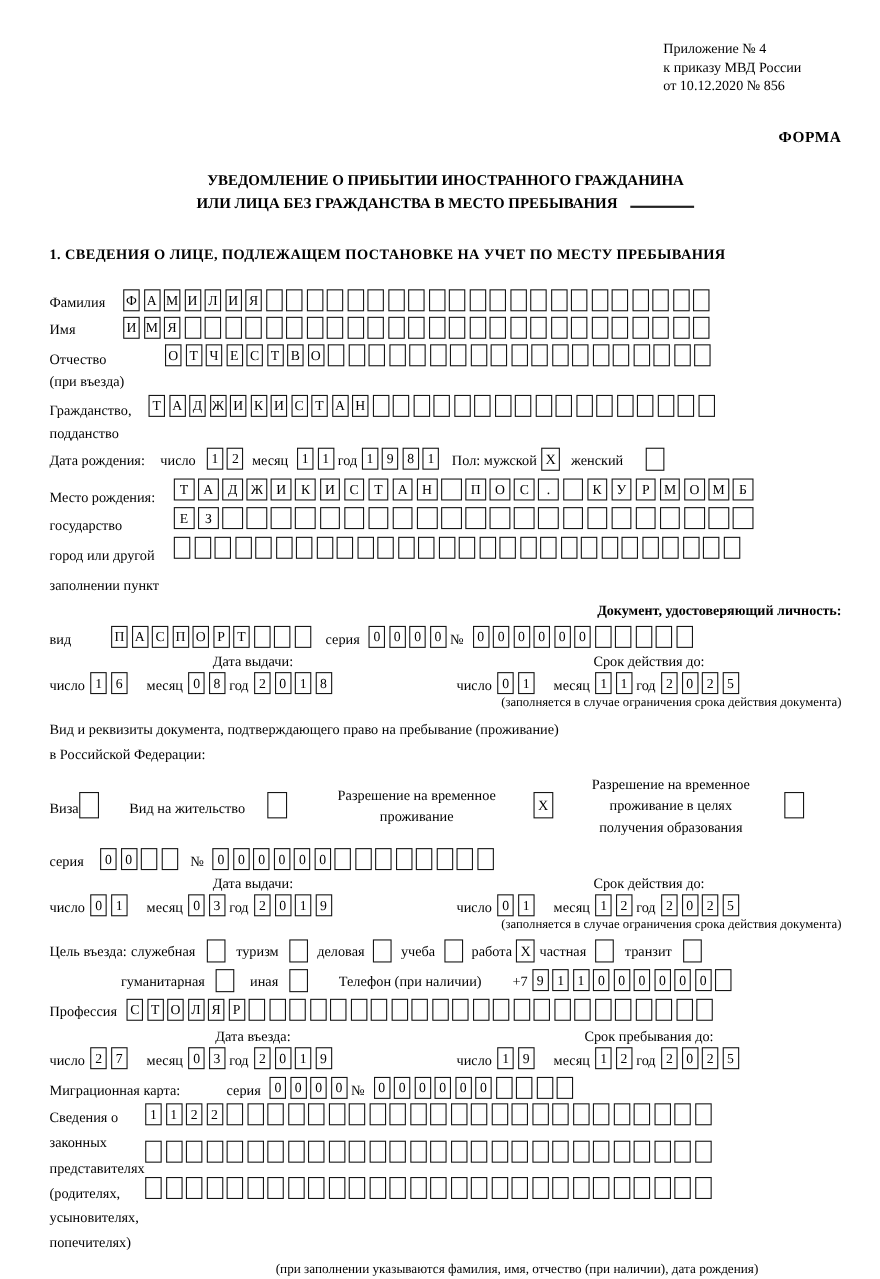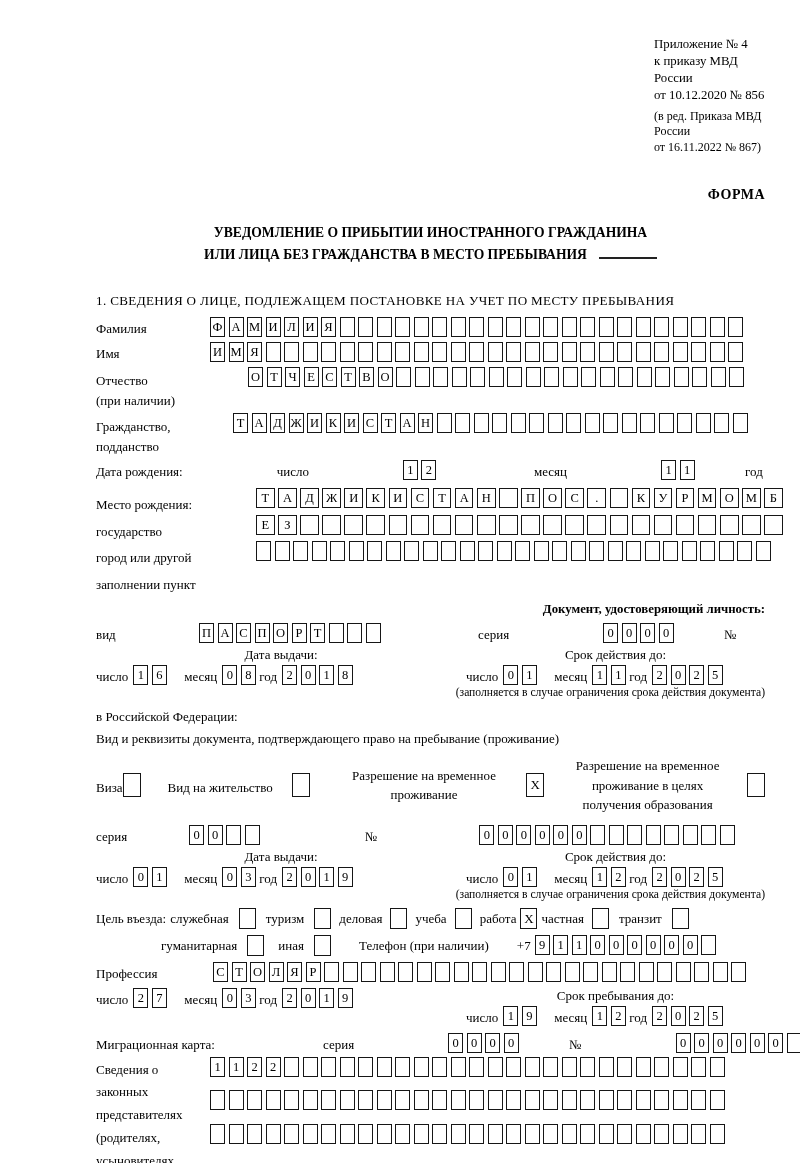--- a/index.html
+++ b/index.html
@@ -2,34 +2,34 @@
 <html lang="ru"><head>
 <meta charset="utf-8">
 <style>
   * { box-sizing: border-box; margin: 0; padding: 0; }
   html, body { background: #ffffff; }
   body {
     width: 800px; height: 1163px;
     font-family: "Liberation Serif", "DejaVu Serif", serif;
     font-size: 13px; color: #000; overflow: hidden;
   }
-  .page { width: 800px; height: 1163px; padding: 36px 35px 0 96px; position: relative; }
+  .page { width: 800px; height: 1163px; padding: 36px 35px 0 45px; position: relative; }
 
   
   .annex { margin-left: 558px; line-height: 1.32; font-size: 12.8px; }
   .annex .ed { margin-top: 5px; font-size: 12px; }
   .form-word { text-align: right; font-weight: bold; font-size: 14px; letter-spacing: .5px; margin-top: 31px; }
 
   .title { text-align: center; font-weight: bold; font-size: 13.6px; line-height: 1.6; margin-top: 19px; }
   .blank-line { display: inline-block; width: 58px; border-bottom: 2px solid #222; margin-left: 12px; }
 
-  .sec1 { font-weight: normal; font-size: 13.1px; letter-spacing: .35px; margin-top: 27px; margin-bottom: 8px; white-space: nowrap; }
-
-  
-  .frow { display: flex; align-items: flex-start; margin-bottom: 5px; gap: 47px; }
+  .sec1 { font-weight: bold; font-size: 13.1px; letter-spacing: .35px; margin-top: 27px; margin-bottom: 24px; white-space: nowrap; }
+
+  
+  .frow { display: flex; align-items: flex-start; margin-bottom: 5px; }
   .lbl { flex-shrink: 0; padding-top: 4px; }
   .lbl2 { line-height: 1.55; }
 
   
   .cells { display: inline-block; white-space: nowrap; font-size: 0; flex-shrink: 0; }
   .cell {
     display: inline-block; width: 15px; height: 20px;
     border: 1.6px solid #161616; margin-right: 3.5px;
     text-align: center; line-height: 18px; font-size: 12.5px;
     vertical-align: top; background: #fff;
@@ -58,38 +58,34 @@
   .intro { line-height: 1.75; margin-top: 2px; }
 
   .opt-row { display: flex; align-items: center; margin-top: 5px; margin-bottom: 10px; }
   .opt-center { text-align: center; line-height: 1.5; }
 
   .purpose-line { display: flex; align-items: flex-start; margin-bottom: 6px; }
   .purpose-line .lbl { padding-top: 3px; }
   .gap4 { width: 4px; } .gap8 { width: 8px; } .gap10 { width: 10px; } .gap14 { width: 14px; }
   .gap20 { width: 20px; } .gap28 { width: 28px; }
 
-  .reps { display: flex; align-items: flex-start; margin-top: 4px; gap: 27px; }
+  .reps { display: flex; align-items: flex-start; margin-top: 4px; }
   .reps .labels { width: 87px; flex-shrink: 0; line-height: 1.75; padding-top: 2px; }
   .reps .rows .cells { display: block; margin-bottom: 13.5px; }
   .reps-note { font-size: 12px; text-align: center; margin: 4px 0 0 130px; }
 </style>
 </head>
 <body>
 
 <div class="page">
 
   <div class="annex">
     <div>Приложение № 4</div>
     <div>к приказу МВД России</div>
     <div>от 10.12.2020 № 856</div>
-    <div class="ed">
-      <div>(в ред. Приказа МВД России</div>
-      <div>от 16.11.2022 № 867)</div>
-    </div>
   </div>
 
   <div class="form-word">ФОРМА</div>
 
   <div class="title">
     <div>УВЕДОМЛЕНИЕ О ПРИБЫТИИ ИНОСТРАННОГО ГРАЖДАНИНА</div>
     <div><span>ИЛИ ЛИЦА БЕЗ ГРАЖДАНСТВА В МЕСТО ПРЕБЫВАНИЯ</span><span class="blank-line"></span></div>
   </div>
 
   <div class="sec1">1. СВЕДЕНИЯ О ЛИЦЕ, ПОДЛЕЖАЩЕМ ПОСТАНОВКЕ НА УЧЕТ ПО МЕСТУ ПРЕБЫВАНИЯ</div>
@@ -100,21 +96,21 @@
   </div>
 
   <div class="frow">
     <div class="lbl" style="width:67px">Имя</div>
     <div class="cells"><span class="cell">И</span><span class="cell">М</span><span class="cell">Я</span><span class="cell"></span><span class="cell"></span><span class="cell"></span><span class="cell"></span><span class="cell"></span><span class="cell"></span><span class="cell"></span><span class="cell"></span><span class="cell"></span><span class="cell"></span><span class="cell"></span><span class="cell"></span><span class="cell"></span><span class="cell"></span><span class="cell"></span><span class="cell"></span><span class="cell"></span><span class="cell"></span><span class="cell"></span><span class="cell"></span><span class="cell"></span><span class="cell"></span><span class="cell"></span><span class="cell"></span><span class="cell"></span><span class="cell"></span></div>
   </div>
 
   <div class="frow" style="margin-bottom:2px">
     <div class="lbl lbl2" style="width:105px">
       <div>Отчество</div>
-      <div>(при наличии)</div>
+      <div>(при въезда)</div>
     </div>
     <div class="cells"><span class="cell">О</span><span class="cell">Т</span><span class="cell">Ч</span><span class="cell">Е</span><span class="cell">С</span><span class="cell">Т</span><span class="cell">В</span><span class="cell">О</span><span class="cell"></span><span class="cell"></span><span class="cell"></span><span class="cell"></span><span class="cell"></span><span class="cell"></span><span class="cell"></span><span class="cell"></span><span class="cell"></span><span class="cell"></span><span class="cell"></span><span class="cell"></span><span class="cell"></span><span class="cell"></span><span class="cell"></span><span class="cell"></span><span class="cell"></span><span class="cell"></span><span class="cell"></span></div>
   </div>
 
   <div class="frow" style="margin-bottom:3px">
     <div class="lbl lbl2" style="width:90px">
       <div>Гражданство,</div>
       <div>подданство</div>
     </div>
     <div class="cells"><span class="cell">Т</span><span class="cell">А</span><span class="cell">Д</span><span class="cell">Ж</span><span class="cell">И</span><span class="cell">К</span><span class="cell">И</span><span class="cell">С</span><span class="cell">Т</span><span class="cell">А</span><span class="cell">Н</span><span class="cell"></span><span class="cell"></span><span class="cell"></span><span class="cell"></span><span class="cell"></span><span class="cell"></span><span class="cell"></span><span class="cell"></span><span class="cell"></span><span class="cell"></span><span class="cell"></span><span class="cell"></span><span class="cell"></span><span class="cell"></span><span class="cell"></span><span class="cell"></span><span class="cell"></span></div>
@@ -193,22 +189,22 @@
         <span class="lbl">месяц</span>
         <span class="cells"><span class="cell">1</span><span class="cell">1</span></span>
         <span class="lbl">год</span>
         <span class="cells"><span class="cell">2</span><span class="cell">0</span><span class="cell">2</span><span class="cell">5</span></span>
       </div>
     </div>
   </div>
   <div class="note">(заполняется в случае ограничения срока действия документа)</div>
 
   <div class="intro">
+    <div>Вид и реквизиты документа, подтверждающего право на пребывание (проживание)</div>
     <div>в Российской Федерации:</div>
-    <div>Вид и реквизиты документа, подтверждающего право на пребывание (проживание)</div>
   </div>
 
   <div class="opt-row">
     <span class="lbl" style="padding-top:6px">Виза</span>
     <span class="chk"></span>
     <span class="gap28"></span>
     <span class="lbl" style="padding-top:6px">Вид на жительство</span>
     <span class="gap20"></span>
     <span class="chk"></span>
     <span class="gap20"></span>
@@ -313,20 +309,21 @@
     <span class="cells"><span class="cell">9</span><span class="cell">1</span><span class="cell">1</span><span class="cell">0</span><span class="cell">0</span><span class="cell">0</span><span class="cell">0</span><span class="cell">0</span><span class="cell">0</span><span class="cell"></span></span>
   </div>
 
   <div class="frow" style="margin-bottom:6px">
     <div class="lbl" style="width:70px">Профессия</div>
     <div class="cells"><span class="cell">С</span><span class="cell">Т</span><span class="cell">О</span><span class="cell">Л</span><span class="cell">Я</span><span class="cell">Р</span><span class="cell"></span><span class="cell"></span><span class="cell"></span><span class="cell"></span><span class="cell"></span><span class="cell"></span><span class="cell"></span><span class="cell"></span><span class="cell"></span><span class="cell"></span><span class="cell"></span><span class="cell"></span><span class="cell"></span><span class="cell"></span><span class="cell"></span><span class="cell"></span><span class="cell"></span><span class="cell"></span><span class="cell"></span><span class="cell"></span><span class="cell"></span><span class="cell"></span><span class="cell"></span></div>
   </div>
 
   <div class="dates">
     <div class="dcol-l">
+      <div class="dhead">Дата въезда:</div>
       <div class="dline">
         <span class="lbl">число</span>
         <span class="cells"><span class="cell">2</span><span class="cell">7</span></span>
         <span class="gap14"></span>
         <span class="lbl">месяц</span>
         <span class="cells"><span class="cell">0</span><span class="cell">3</span></span>
         <span class="lbl">год</span>
         <span class="cells"><span class="cell">2</span><span class="cell">0</span><span class="cell">1</span><span class="cell">9</span></span>
       </div>
     </div>

